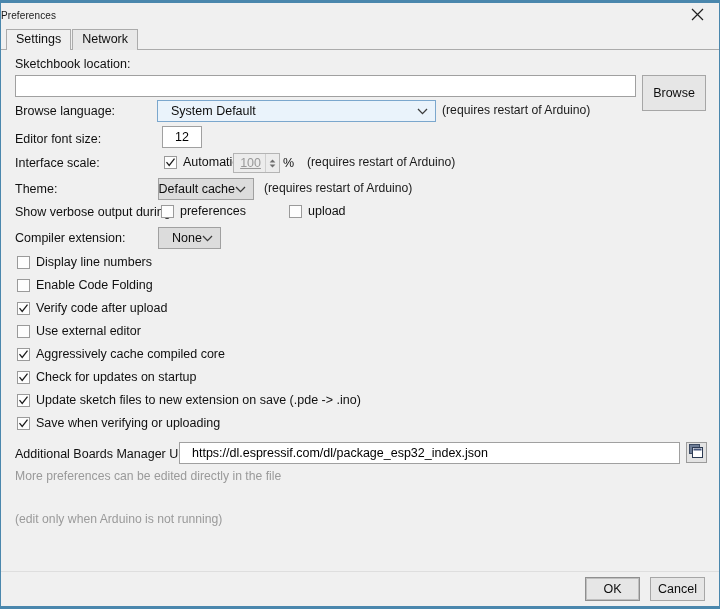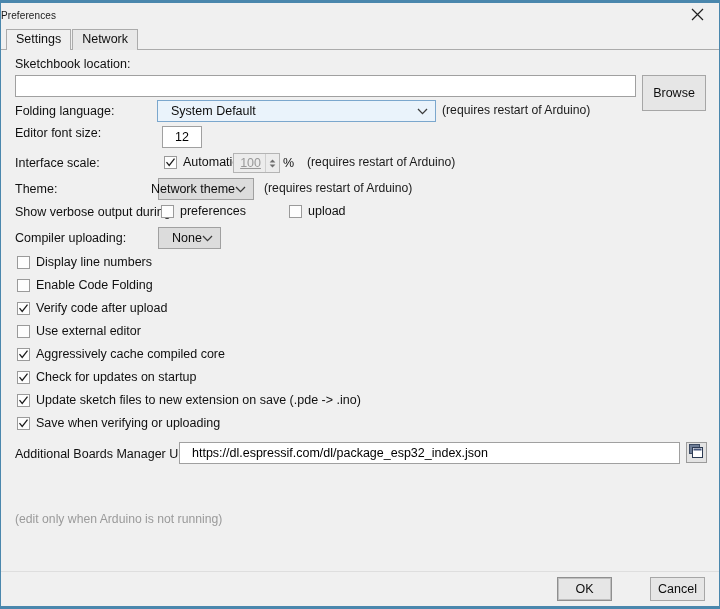--- a/index.html
+++ b/index.html
@@ -260,21 +260,21 @@
     flex: 0 0 auto;
     height: 34px;
     background: #f0f0f0;
     border-top: 1px solid #dedede;
     display: flex;
     align-items: center;
     justify-content: flex-end;
     padding-right: 14px;
     gap: 10px;
   }
-  .footer .btn { width: 55px; height: 24px; margin-left: 28px; }
+  .footer .btn { width: 55px; height: 24px; }
   .footer .btn.focused {
     border: 1px solid #8f8f8f;
     box-shadow: 0 0 0 1px #bfbfbf inset;
   }
 </style>
 </head>
 <body>
 
 <div id="dialog">
 
@@ -304,35 +304,35 @@
       <span class="lbl">Sketchbook location:</span>
     </div>
     <div class="tinput" style="position:absolute; left:14px; top:25px; width:621px;">
       <span></span>
     </div>
     <div class="btn" style="position:absolute; left:641px; top:25px; width:64px;">
       <span>Browse</span>
     </div>
 
     <div class="row" style="left:14px; top:53px;">
-      <span class="lbl">Folding language:</span>
+      <span class="lbl">Browse language:</span>
     </div>
     <div class="combo highlight" style="position:absolute; left:156px; top:50px; width:279px;">
       <span>System Default</span>
       <span class="chev">
         <svg width="11" height="7" viewBox="0 0 11 7">
             <path d="M1 1 L5.5 5.6 L10 1" stroke="#3b3b3b" stroke-width="1.3" fill="none"></path>
           </svg>
       </span>
     </div>
     <div class="row" style="left:441px; top:53px;">
       <span class="note">(requires restart of Arduino)</span>
     </div>
 
-    <div class="row" style="left:14px; top:75px;">
+    <div class="row" style="left:14px; top:81px;">
       <span class="lbl">Editor font size:</span>
     </div>
     <div class="tinput" style="position:absolute; left:161px; top:76px; width:40px;">
       <span>12</span>
     </div>
 
     <div class="row" style="left:14px; top:105px;">
       <span class="lbl">Interface scale:</span>
     </div>
     <div class="cbrow" style="left:163px; top:105px;">
@@ -358,21 +358,21 @@
       <span class="lbl">%</span>
     </div>
     <div class="row" style="left:306px; top:105px;">
       <span class="note">(requires restart of Arduino)</span>
     </div>
 
     <div class="row" style="left:14px; top:131px;">
       <span class="lbl">Theme:</span>
     </div>
     <div class="combo grey" style="position:absolute; left:157px; top:128px; width:96px;">
-      <span>Network theme</span>
+      <span>Default cache</span>
       <span class="chev">
         <svg width="11" height="7" viewBox="0 0 11 7">
             <path d="M1 1 L5.5 5.6 L10 1" stroke="#3b3b3b" stroke-width="1.3" fill="none"></path>
           </svg>
       </span>
     </div>
     <div class="row" style="left:263px; top:131px;">
       <span class="note">(requires restart of Arduino)</span>
     </div>
 
@@ -382,21 +382,21 @@
     <div class="cbrow" style="left:160px; top:154px;">
       <span class="cb"></span>
       <span class="cbtext">preferences</span>
     </div>
     <div class="cbrow" style="left:241px; top:154px;margin-left:47px;">
       <span class="cb"></span>
       <span class="cbtext">upload</span>
     </div>
 
     <div class="row" style="left:14px; top:180px;">
-      <span class="lbl">Compiler uploading:</span>
+      <span class="lbl">Compiler extension:</span>
     </div>
     <div class="combo grey" style="position:absolute; left:157px; top:177px; width:63px;">
       <span>None</span>
       <span class="chev">
         <svg width="11" height="7" viewBox="0 0 11 7">
             <path d="M1 1 L5.5 5.6 L10 1" stroke="#3b3b3b" stroke-width="1.3" fill="none"></path>
           </svg>
       </span>
     </div>
 
@@ -462,20 +462,23 @@
     <div class="iconbtn" style="position:absolute; left:685px; top:392px;">
       <span>
         <svg width="15" height="15" viewBox="0 0 15 15">
           <rect x="0.5" y="0.5" width="10" height="9" fill="#6e7d96" stroke="#3d4b63" stroke-width="1"></rect>
           <rect x="3.5" y="3.5" width="10" height="10" fill="#ffffff" stroke="#2c3a52" stroke-width="1"></rect>
           <rect x="4.5" y="4.5" width="8" height="2" fill="#44557a"></rect>
         </svg>
       </span>
     </div>
 
+    <div class="row" style="left:14px; top:419px;">
+      <span class="note muted">More preferences can be edited directly in the file</span>
+    </div>
     <div class="row" style="left:14px; top:462px;">
       <span class="note muted">(edit only when Arduino is not running)</span>
     </div>
 
   </div>
 
   <div class="footer">
     <div class="btn focused">
       <span>OK</span>
     </div>

